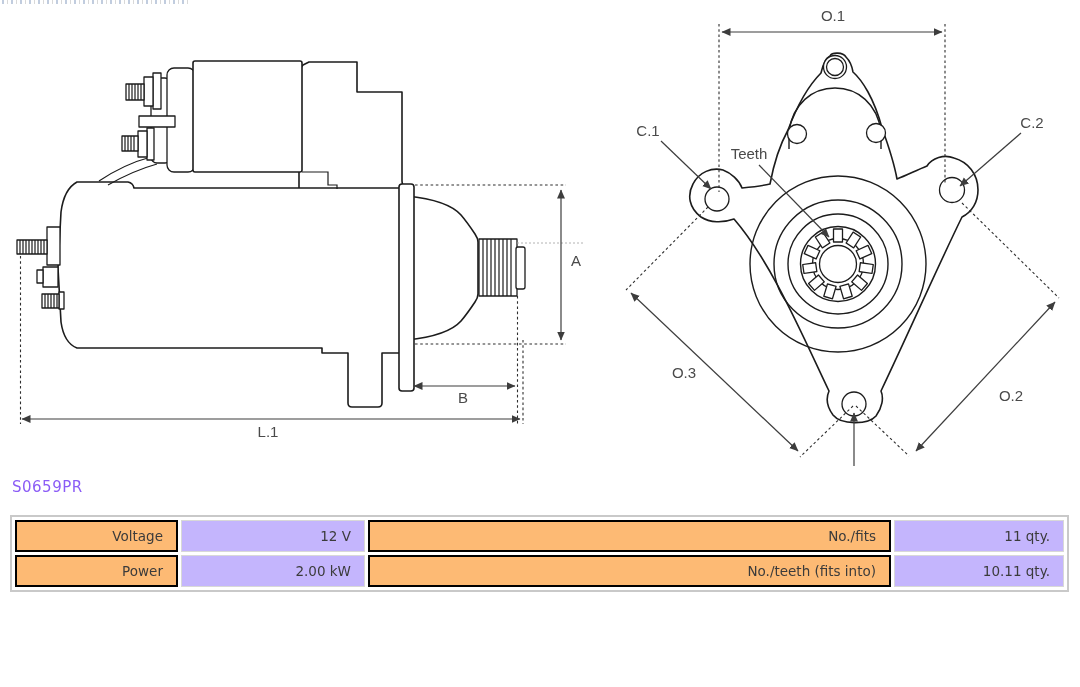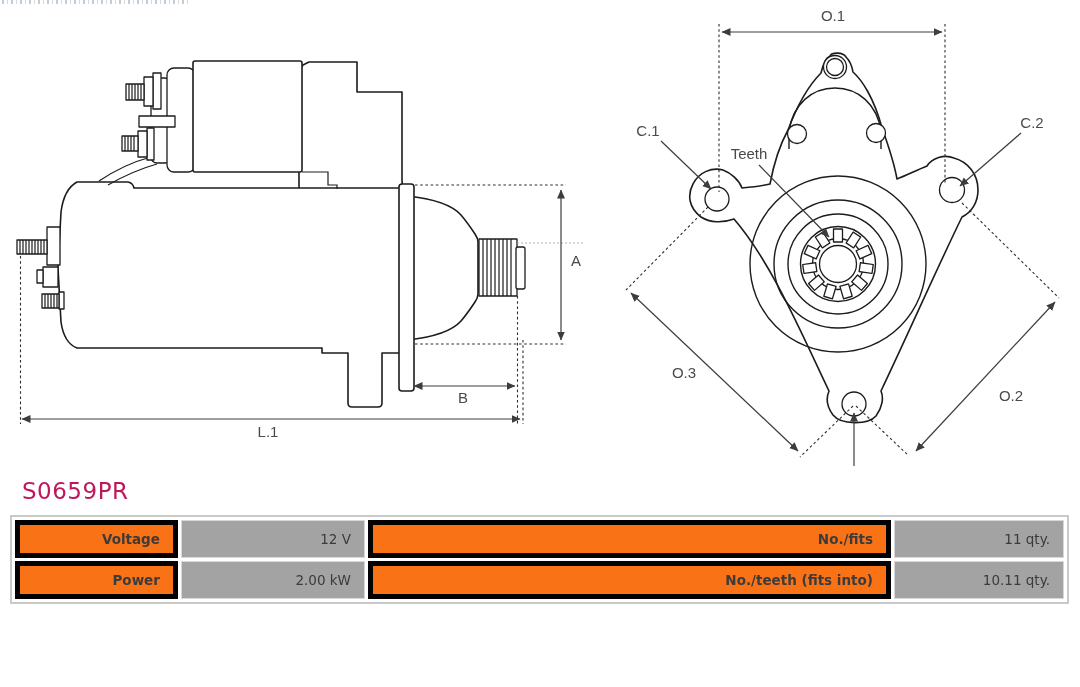--- a/index.html
+++ b/index.html
@@ -13,30 +13,30 @@
   .ol  {fill:#fff;stroke:#1c1c1c;stroke-width:1.6;stroke-linejoin:round;}
   .ol2 {fill:#fff;stroke:#1c1c1c;stroke-width:1.3;stroke-linejoin:round;}
   .nf  {fill:none;stroke:#1c1c1c;stroke-width:1.4;stroke-linejoin:round;}
   .nf2 {fill:none;stroke:#1c1c1c;stroke-width:1.2;}
   .dim {fill:none;stroke:#3d3d3d;stroke-width:1.2;}
   .dot {fill:none;stroke:#2e2e2e;stroke-width:1.1;stroke-dasharray:2.6 2.6;}
   .axis{fill:none;stroke:#a9a9a9;stroke-width:.9;stroke-dasharray:2 2;}
   .lbl {font-family:"Liberation Sans",sans-serif;font-size:15px;fill:#4a4a4a;}
 
   
-  .part-number{position:absolute;left:22px;top:478px;font-size:23px;letter-spacing:.5px;
-    color:#be185d;font-family:"DejaVu Sans",sans-serif;}
+  .part-number{position:absolute;left:12px;top:478px;font-size:15px;letter-spacing:.5px;
+    color:#8b5cf6;font-family:"DejaVu Sans",sans-serif;}
 
   
   .table-wrap{position:absolute;left:10px;top:515px;width:1055px;border:2px solid #c9c9c9;background:#fff;}
   table.spec{border-collapse:separate;border-spacing:3px;width:100%;table-layout:fixed;}
   table.spec td{height:28px;font-size:13.5px;color:#3b3b3b;text-align:right;
     padding:0 13px 0 0;vertical-align:middle;overflow:hidden;white-space:nowrap;}
-  td.lbl-cell{background:#f97316;border:5px solid #000000;font-weight:bold;}
-  td.val-cell{background:#a3a3a3;border:1px solid #d8d8d8;}
+  td.lbl-cell{background:#fdba74;border:2px solid #000000;}
+  td.val-cell{background:#c4b5fd;border:1px solid #d8d8d8;}
 </style>
 </head>
 <body>
 
 <div class="stage">
 
   <div class="edge-artifact"></div>
 
   <svg class="diagram-svg" width="1080" height="472" viewBox="0 0 1080 472">
     <defs>

